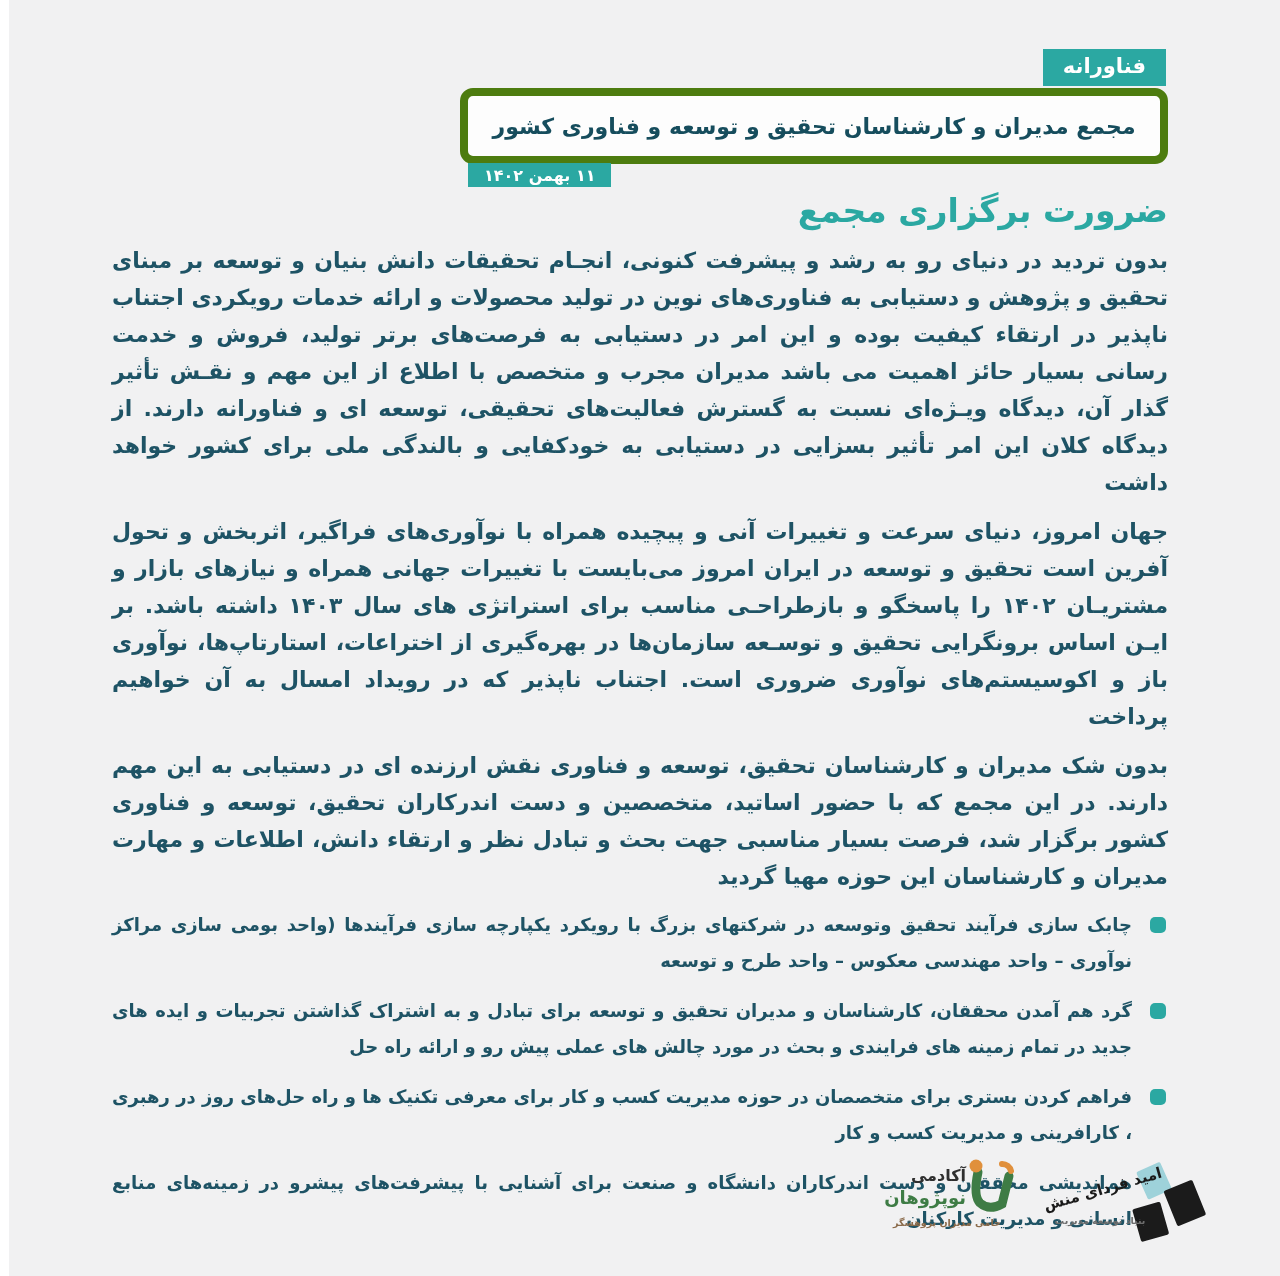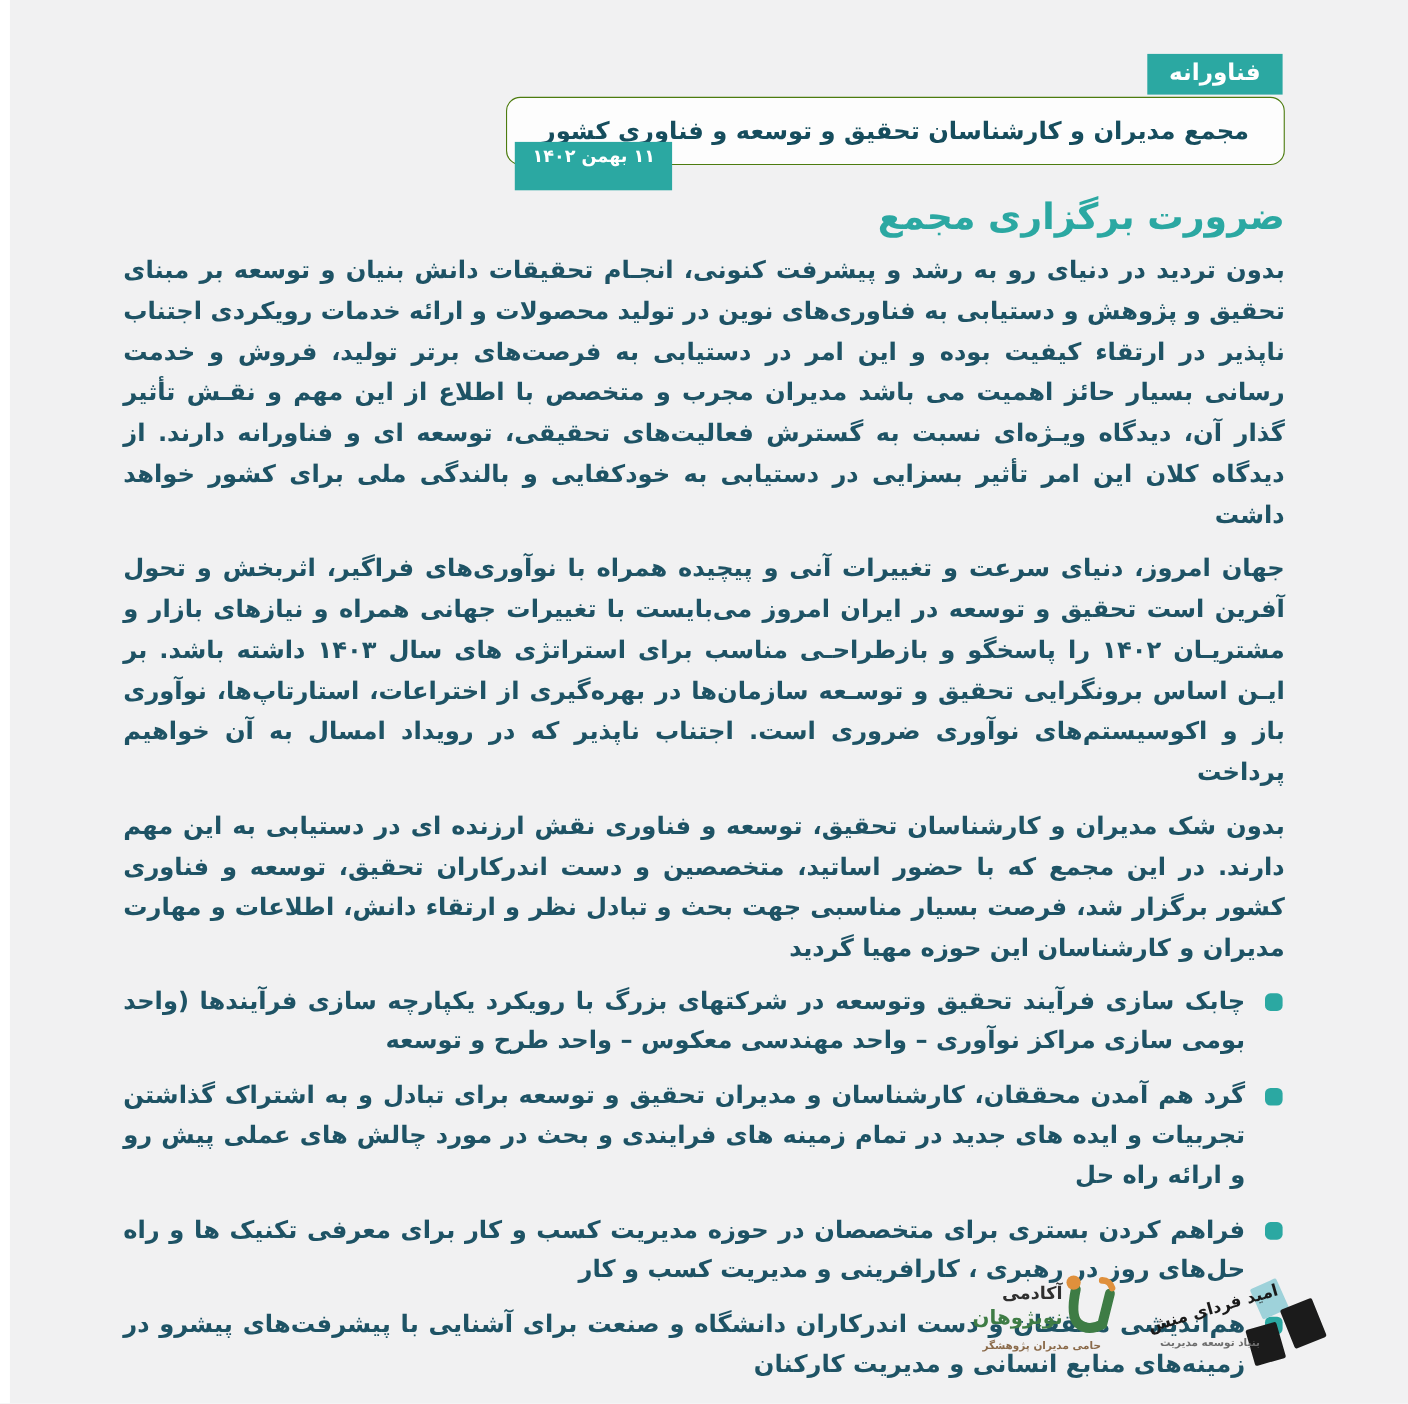--- a/index.html
+++ b/index.html
@@ -22,35 +22,35 @@
   
   .header-wrap {
     position: relative;
     width: 708px;
     margin-top: 88px;
     margin-bottom: 0;
   }
   .title-box {
     height: 60px;
     background: #fdfdfd;
-    border: 1px solid #4d7c0f;
+    border: 8px solid #4d7c0f;
     border-radius: 13px;
     display: flex; align-items: center; justify-content: center;
     font-size: 22px; font-weight: bold; color: #164d5d;
     white-space: nowrap;
   }
   .badge { background: #2ba8a2; color: #ffffff; font-weight: bold; }
   .badge-top {
     position: absolute; top: -39px; right: 2px;
     padding: 5px 20px 8px;
     font-size: 21px;
   }
   .badge-date {
     position: absolute; bottom: -23px; left: 8px;
-    padding: 3px 16px 22px;
+    padding: 3px 16px 2px;
     font-size: 16px;
   }
 
   
   h2.section-heading {
     color: #2ba8a2;
     font-size: 33px;
     font-weight: bold;
     text-align: right;
     margin: 26px 0 10px;
@@ -64,21 +64,21 @@
     margin: 0 0 12px;
     text-align: justify;
     text-align-last: right;
     color: #1e5365;
   }
   ul.goals { list-style: none; margin: 2px 0 0; padding: 0; }
   ul.goals li {
     position: relative;
     padding-right: 36px;
     margin-bottom: 14px;
-    font-size: 22px;
+    font-size: 18px;
     font-weight: bold;
     line-height: 36px;
     text-align: justify;
     text-align-last: right;
     color: #1e5365;
   }
   .bullet-sq {
     position: absolute; right: 2px; top: 10px;
     width: 16px; height: 16px;
     background: #2ba8a2;

